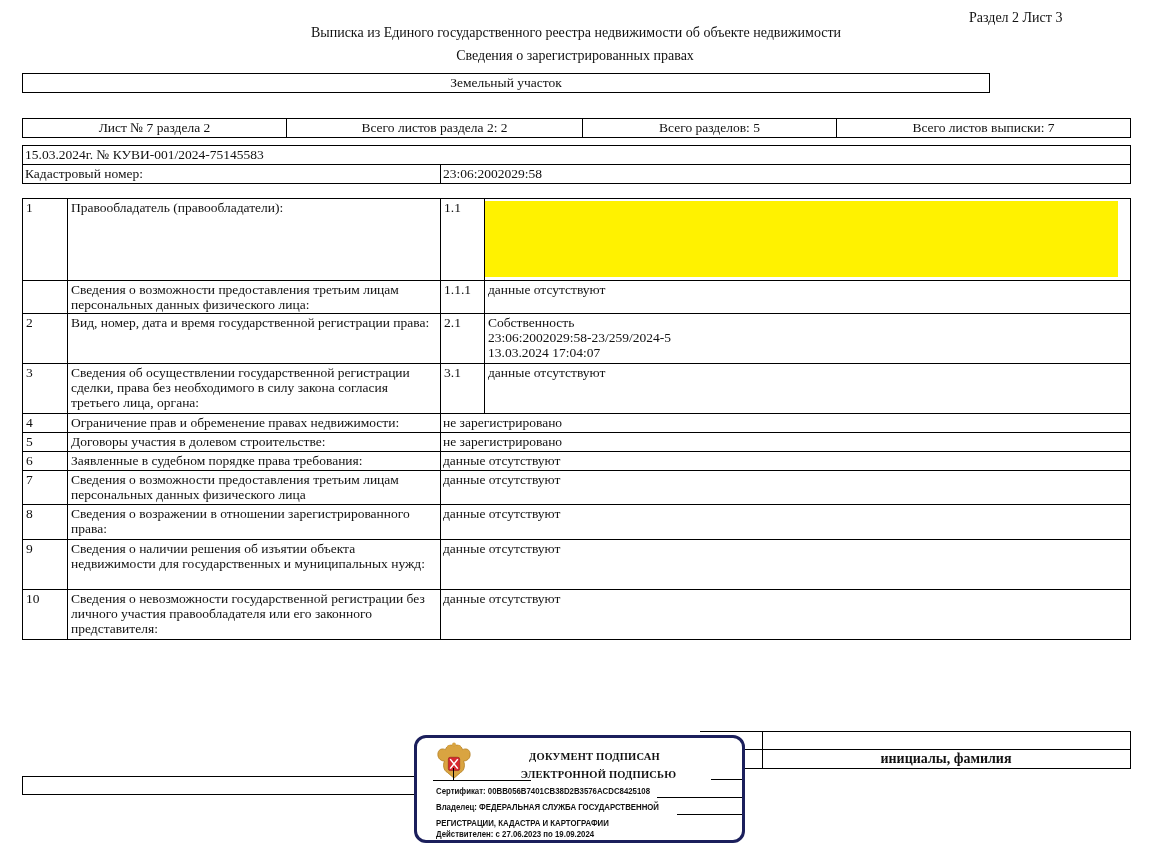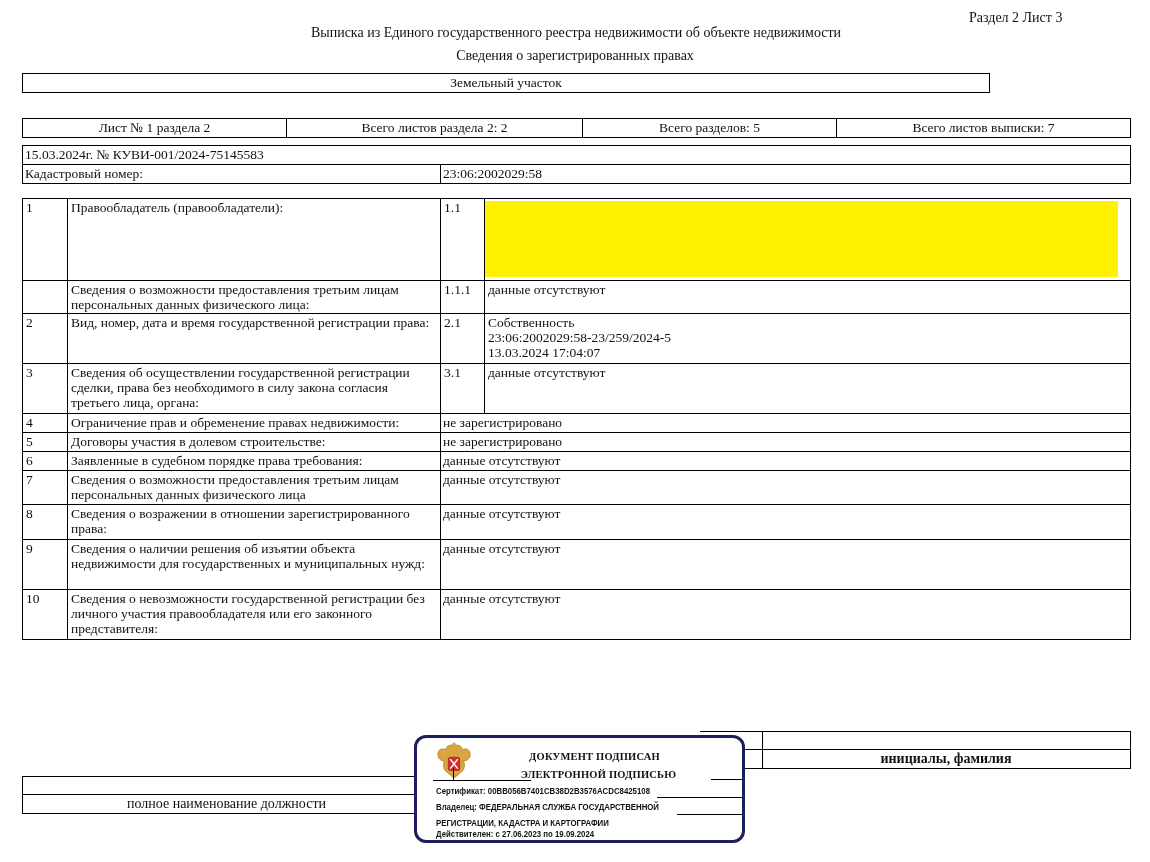--- a/index.html
+++ b/index.html
@@ -61,21 +61,21 @@
 
 <table id="sheet-table">
   <colgroup>
       <col style="width:264px">
       <col style="width:296px">
       <col style="width:254px">
       <col style="width:294px">
     </colgroup>
   <tbody>
       <tr>
-    <td>Лист № 1 раздела 2</td>
+    <td>Лист № 7 раздела 2</td>
     <td>Всего листов раздела 2: 2</td>
     <td>Всего разделов: 5</td>
     <td>Всего листов выписки: 7</td>
   </tr>
 </tbody>
   </table>
 
 <table id="info-table">
   <colgroup>
       <col style="width:418px">
@@ -165,23 +165,20 @@
     <td>Сведения о невозможности государственной регистрации без личного участия правообладателя или его законного представителя:</td>
     <td colspan="2" style="padding-left:2px">данные отсутствуют</td>
   </tr>
 </tbody>
   </table>
 
 <table id="footer-left">
   <tbody>
       <tr>
         <td></td>
-      </tr>
-  <tr>
-        <td>полное наименование должности</td>
       </tr>
 </tbody>
   </table>
 
 <table id="footer-right">
   <colgroup>
       <col style="width:62px">
       <col style="width:368px">
     </colgroup>
   <tbody>

